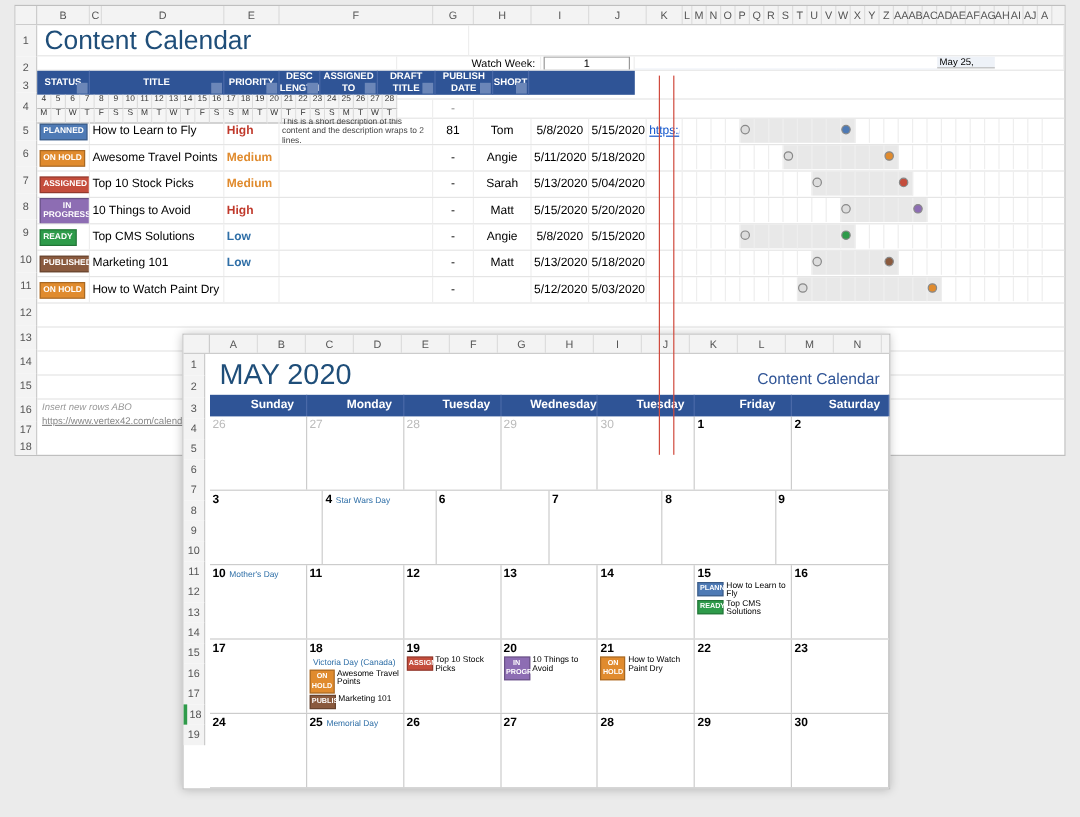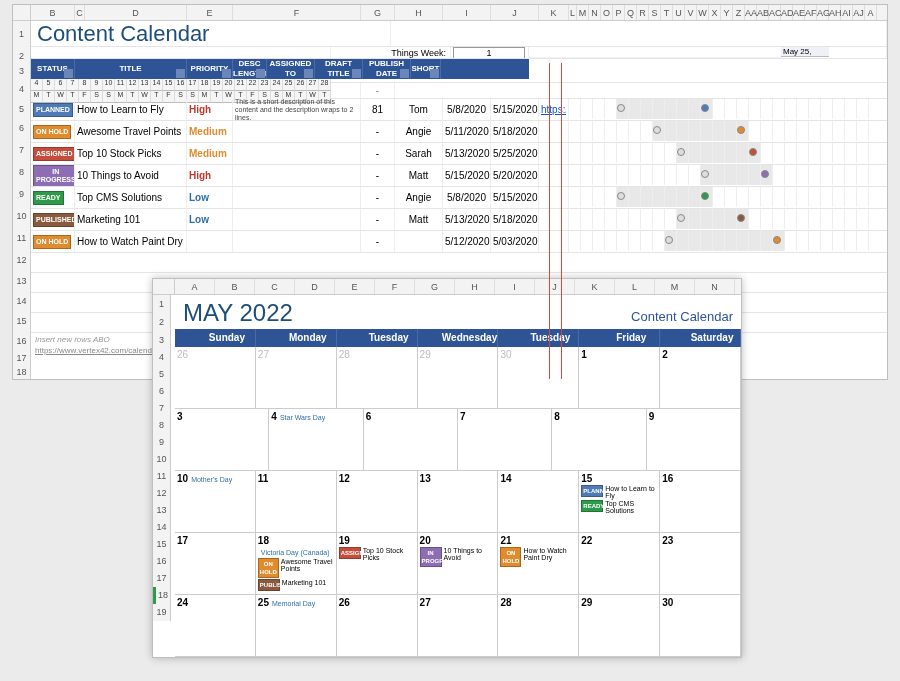--- a/index.html
+++ b/index.html
@@ -149,21 +149,21 @@
     <div style="flex:1;position:relative;">
 
       <div class="row" style="height:26px;">
         <div class="cell title-big" style="width:360px;">Content Calendar</div>
         <div class="cell" style="flex:1;"></div>
       </div>
 
 
       <div class="row" style="height:12px;">
         <div class="cell" style="width:300px;"></div>
-        <div class="cell labelr" style="width:120px;">Things Week:</div>
+        <div class="cell labelr" style="width:120px;">Watch Week:</div>
         <div class="cell" style="width:78px;">
             <div class="inputbox" style="height:12px;">1</div>
           </div>
         <div class="cell" style="flex:1;padding:0;display:block;" id="tlweeks"><div class="tl-datehdr" style="display: inline-block; width: 84px;">May 4, 2020</div><div class="tl-datehdr" style="display: inline-block; width: 84px;">May 11, 2020</div><div class="tl-datehdr" style="display: inline-block; width: 84px;">May 18, 2020</div><div class="tl-datehdr" style="display: inline-block; width: 48px;">May 25, 2020</div></div>
       </div>
 
       <div class="row tall" style="height:24px;flex-direction:column;">
         <div class="sheet-header" style="width:498px;">
           <div class="h" style="width:44px;">
               <span>STATUS</span>
@@ -390,21 +390,21 @@
             <div class="cell " style="width: 34px;">
               <span style="margin:auto">-</span>
             </div>
             <div class="cell " style="width: 48px;">
               <span style="margin:auto">Sarah</span>
             </div>
             <div class="cell " style="width: 48px;">
               <span style="margin:auto">5/13/2020</span>
             </div>
             <div class="cell " style="width: 48px;">
-              <span style="margin:auto">5/25/2020</span>
+              <span style="margin:auto">5/04/2020</span>
             </div>
             <div class="cell " style="width: 30px;"></div>
             <div class="tl-cells" style="flex: 1 1 0%;">
               <div class="c"></div>
               <div class="c"></div>
               <div class="c"></div>
               <div class="c"></div>
               <div class="c"></div>
               <div class="c"></div>
               <div class="c"></div>
@@ -691,21 +691,21 @@
         <div class="rownum" style="height: 17px; line-height: 17px;">13</div>
         <div class="rownum" style="height: 17px; line-height: 17px;">14</div>
         <div class="rownum" style="height: 17px; line-height: 17px;">15</div>
         <div class="rownum" style="height: 17px; line-height: 17px;">16</div>
         <div class="rownum" style="height: 17px; line-height: 17px;">17</div>
         <div class="rownum" style="height: 17px; line-height: 17px; border-left: 3px solid rgb(46, 155, 74);">18</div>
         <div class="rownum" style="height: 17px; line-height: 17px;">19</div>
       </div>
     <div style="flex:1;">
       <div class="cal-title">
-        <span class="m">MAY 2022</span>
+        <span class="m">MAY 2020</span>
         <span class="s">Content Calendar</span>
       </div>
       <div class="dow-row" id="dowrow">
           <div>Sunday</div>
           <div>Monday</div>
           <div>Tuesday</div>
           <div>Wednesday</div>
           <div>Tuesday</div>
           <div>Friday</div>
           <div>Saturday</div>

